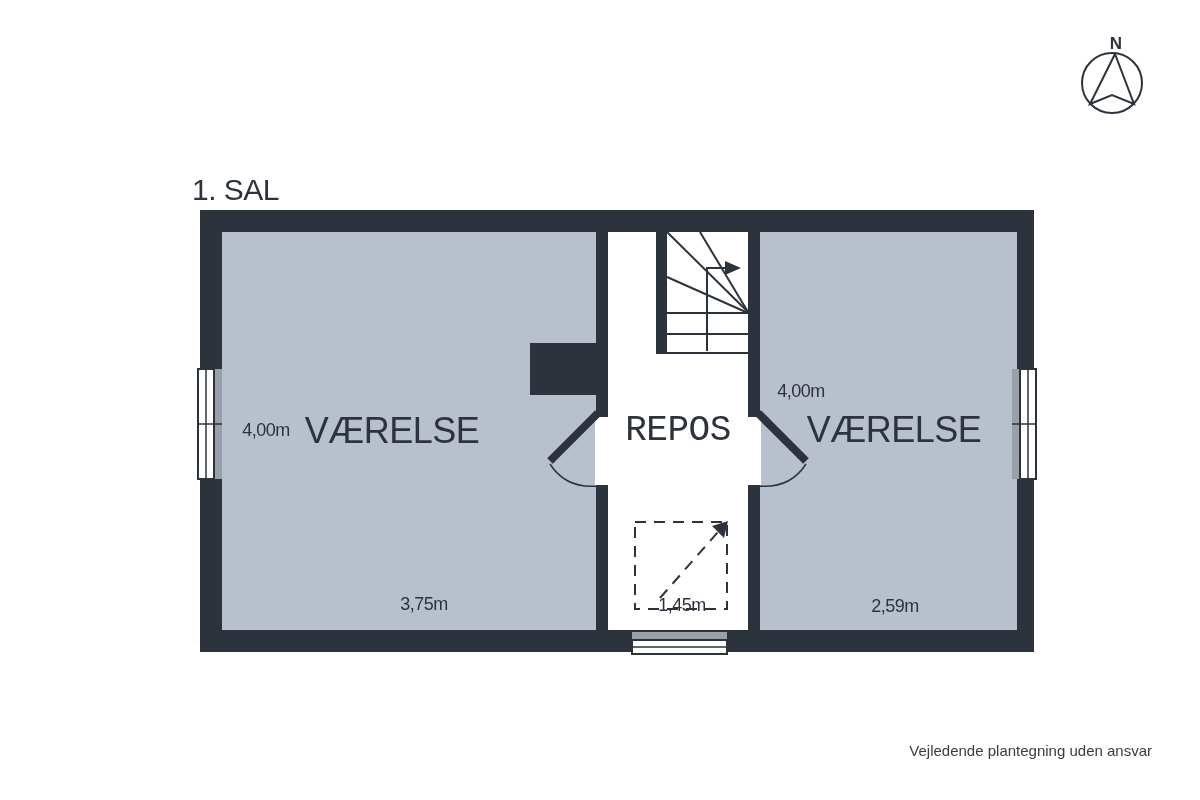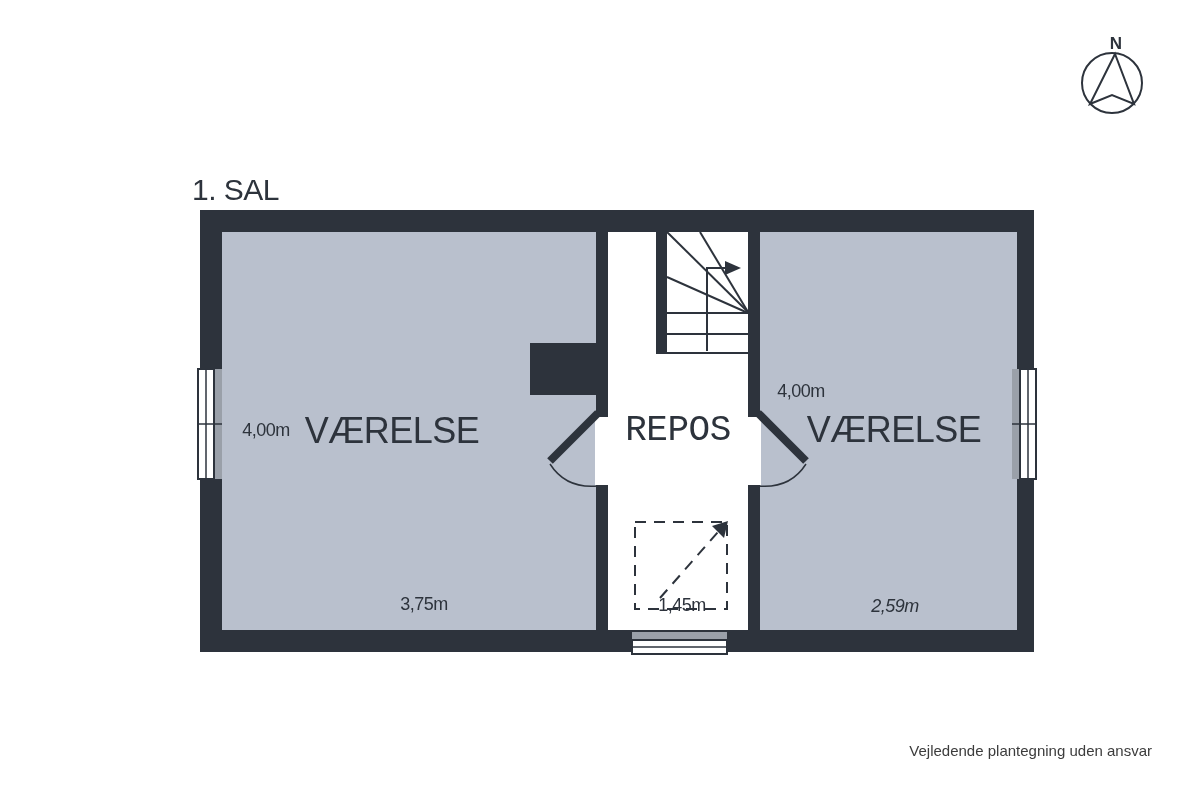--- a/index.html
+++ b/index.html
@@ -113,16 +113,16 @@
 
   <div class="lbl" style="left:392px;top:431px;">VÆRELSE</div>
   <div class="lbl dim" style="left:266px;top:430px;">4,00m</div>
   <div class="lbl dim" style="left:384px;top:604px;margin-left:40px;">3,75m</div>
 
   <div class="lbl" style="left:678px;top:430px;font-family:Liberation Mono, monospace;">REPOS</div>
   <div class="lbl dim" style="left:682px;top:605px;">1,45m</div>
 
   <div class="lbl" style="left:894px;top:430px;">VÆRELSE</div>
   <div class="lbl dim" style="left:801px;top:391px;">4,00m</div>
-  <div class="lbl dim" style="left:895px;top:606px;font-style:italic;">2,59m</div>
+  <div class="lbl dim" style="left:895px;top:606px;">2,59m</div>
 
   <div class="footer">Vejledende plantegning uden ansvar</div>
 </div>
 
 </body></html>

